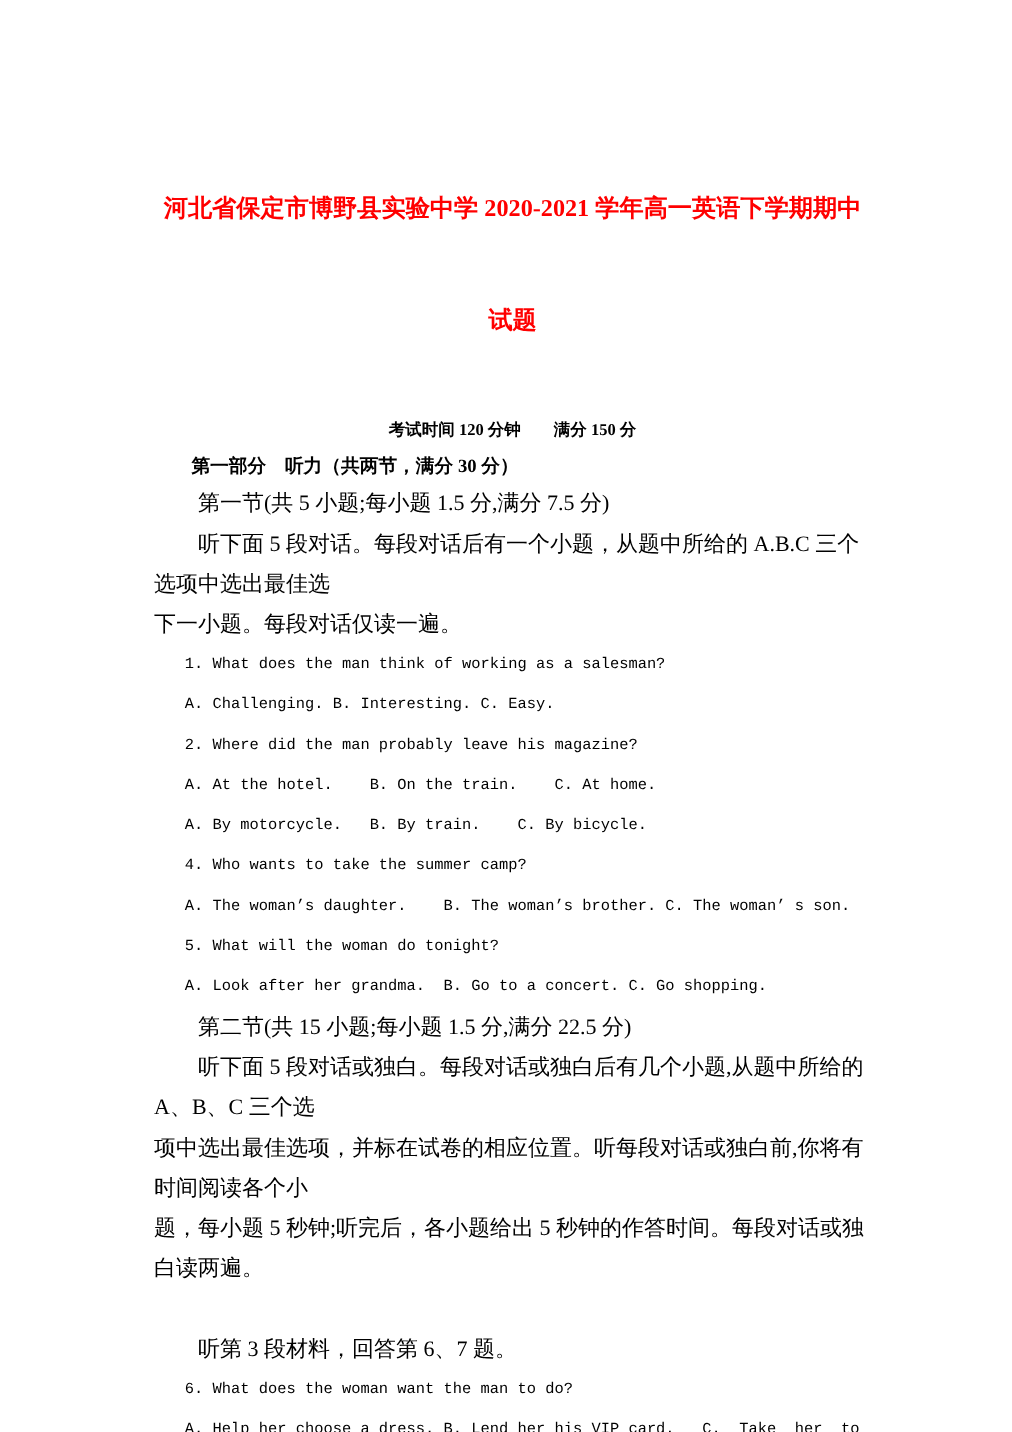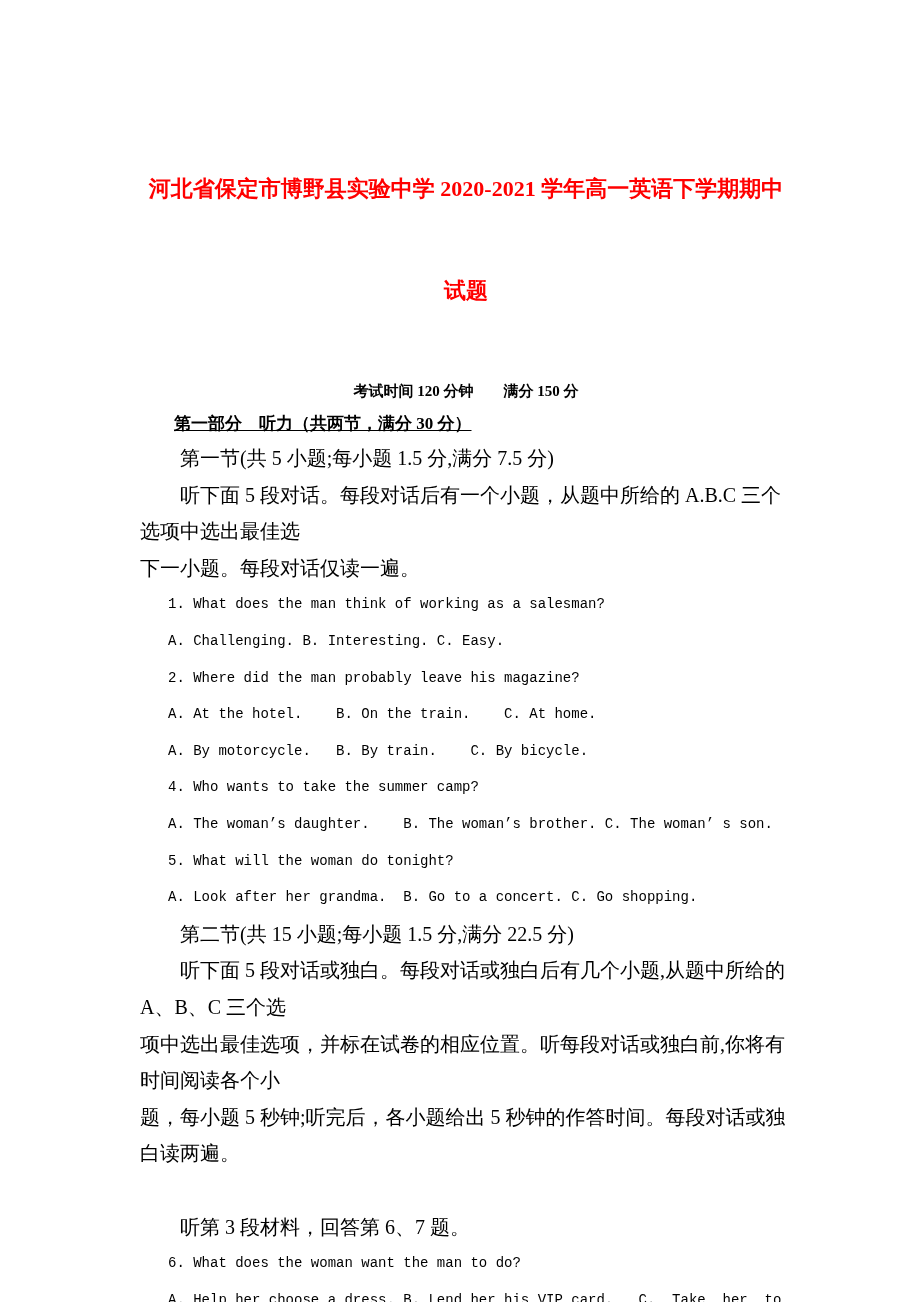--- a/index.html
+++ b/index.html
@@ -44,21 +44,20 @@
     line-height: 26px;
     white-space: pre-wrap;
   }
   .heading {
     margin: 4px 0 0 0;
     font-weight: bold;
     font-size: 17px;
     line-height: 32px;
     text-indent: 2em;
     white-space: pre-wrap;
-    text-decoration: underline;
   }
   .line {
     margin: 0;
     line-height: 36.6px;
     white-space: pre-wrap;
   }
   .zh { font-size: 20px; }
   .en {
     font-family: "Liberation Mono", "DejaVu Sans Mono", monospace;
     font-size: 14px;

